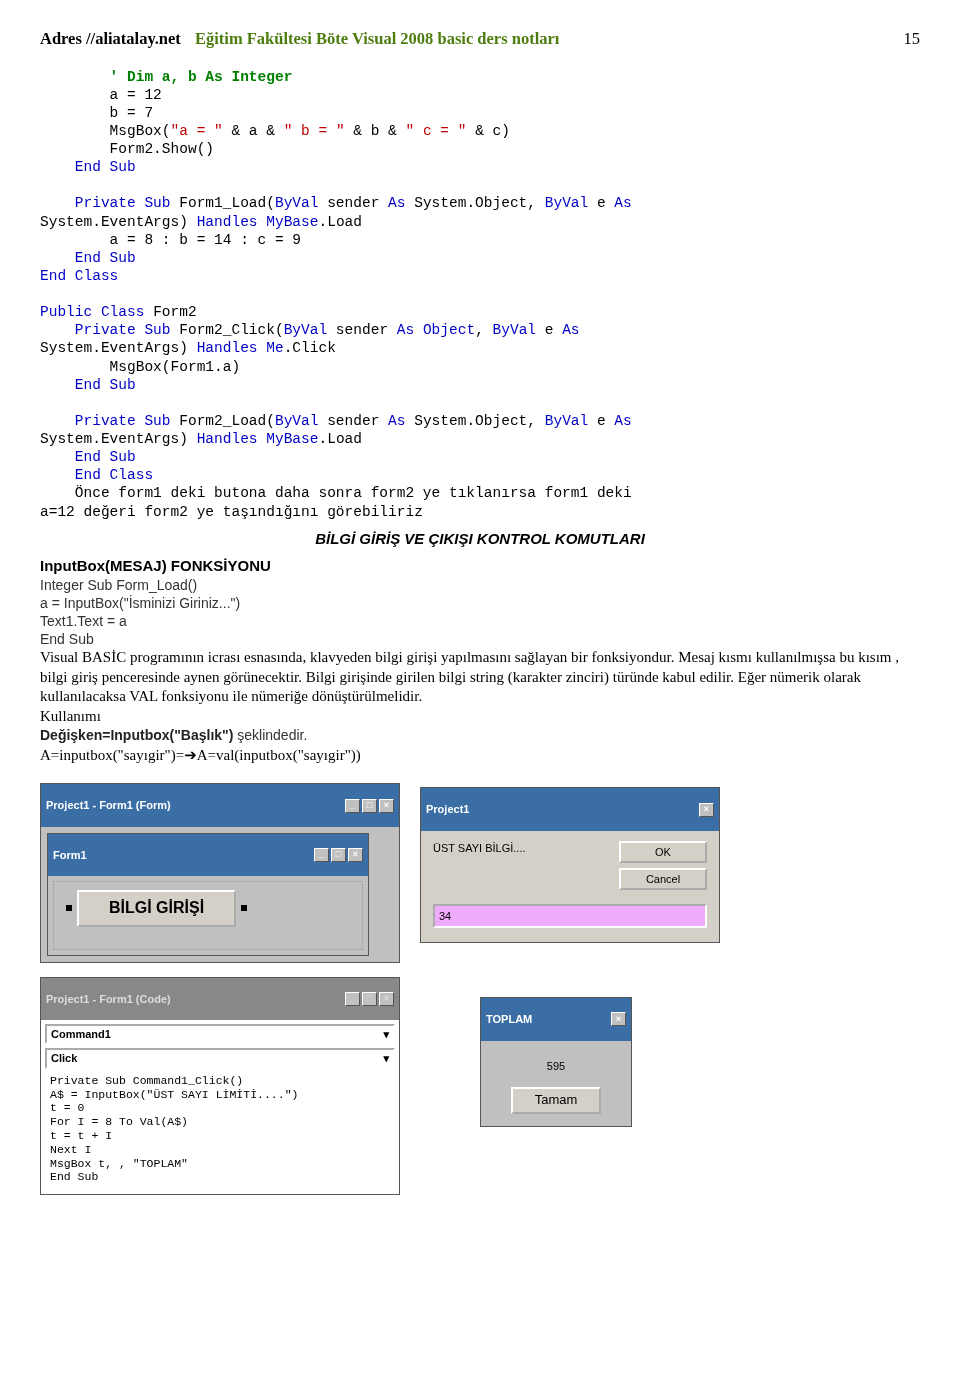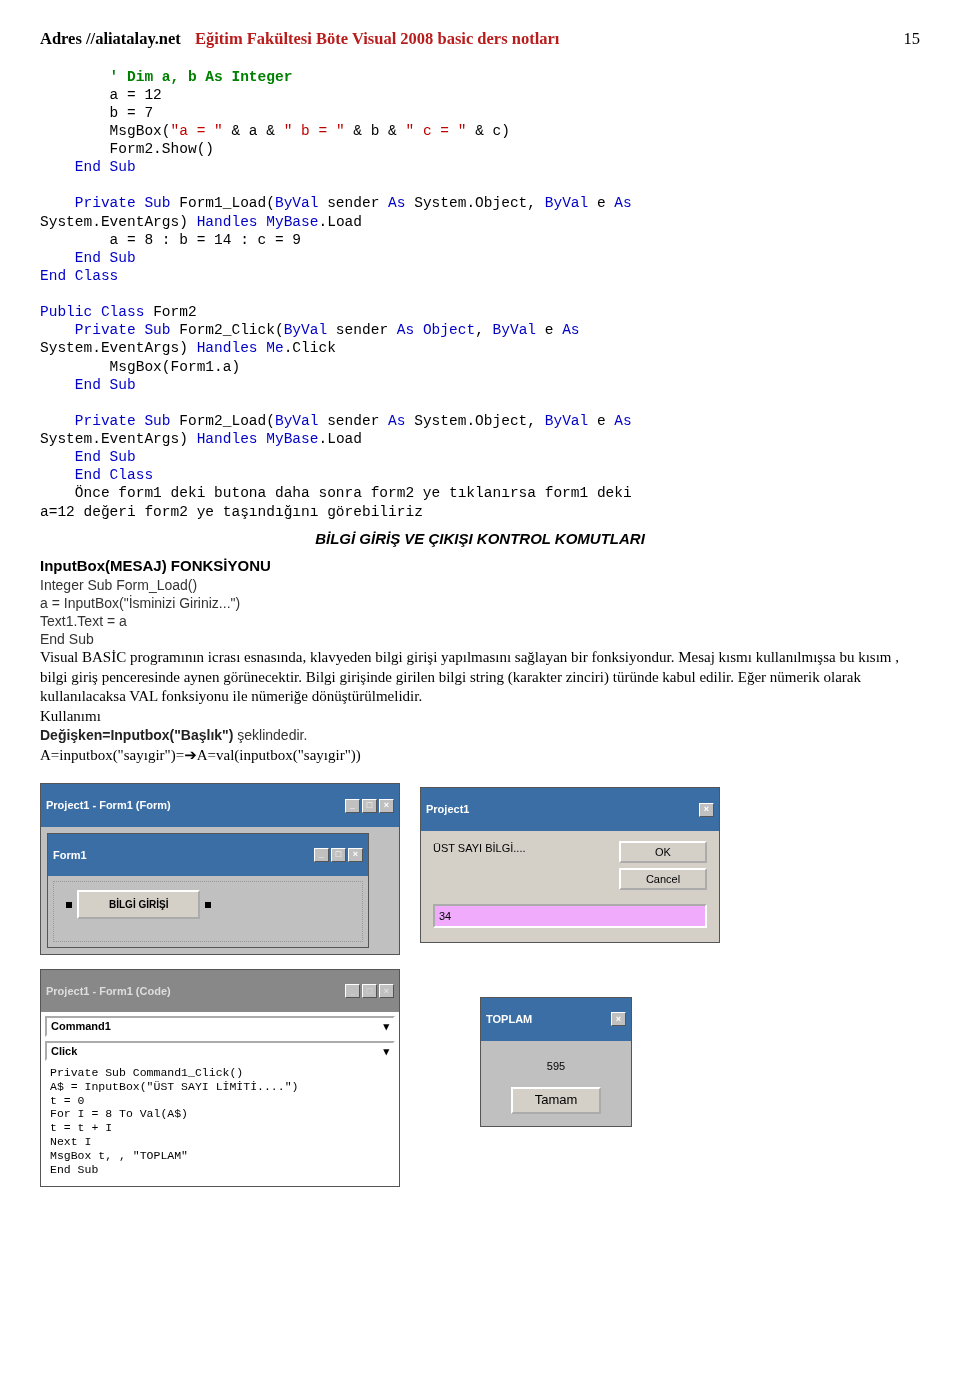--- a/index.html
+++ b/index.html
@@ -12,21 +12,21 @@
     line-height: 1.3;
   }
   .header-line {
     font-family: "Times New Roman", serif;
     font-size: 16.5px;
     font-weight: bold;
     display: flex;
     justify-content: space-between;
   }
   .header-left .addr { color:#000; }
-  .header-left .title { color:#b91c1c; margin-left: 10px; }
+  .header-left .title { color:#4d7c0f; margin-left: 10px; }
   .page-num { font-weight: normal; }
   .code {
     font-family: "Courier New", monospace;
     font-size: 14.5px;
     white-space: pre;
     color: #000;
     line-height: 1.25;
   }
   .code .blue { color: #0000c8; }
   .code .red { color: #c00000; }
@@ -86,21 +86,21 @@
     font-size:9px; line-height:1;
   }
   .form-area {
     background:#c0c0c0; padding:14px 18px 28px 18px; position:relative;
   }
   .form-area.dotted::before {
     content:""; position:absolute; top:5px; left:5px; right:5px; bottom:5px;
     border:1px dotted #999;
   }
   .vbbutton {
-    font-family: Tahoma, sans-serif; font-size:10px; font-weight:bold;
+    font-family: Tahoma, sans-serif; font-size:16px; font-weight:bold;
     padding:6px 30px; background:#d4d0c8; border:2px outset #fff;
   }
   .dialog-body { padding:10px 12px 14px 12px; background:#d4d0c8; }
   .dlg-row { display:flex; justify-content:space-between; align-items:flex-start; gap:14px; }
   .dlg-btns { display:flex; flex-direction:column; gap:5px; }
   .dlg-btn { font-size:11px; padding:2px 16px; background:#d4d0c8; border:2px outset #fff; min-width:52px; text-align:center; }
   .dlg-input { margin-top:14px; width:100%; box-sizing:border-box; padding:4px 4px; font-size:11px; border:2px inset #fff; background:#f0abfc; }
   .code-win-body {
     background:#fff; padding:4px;
   }

